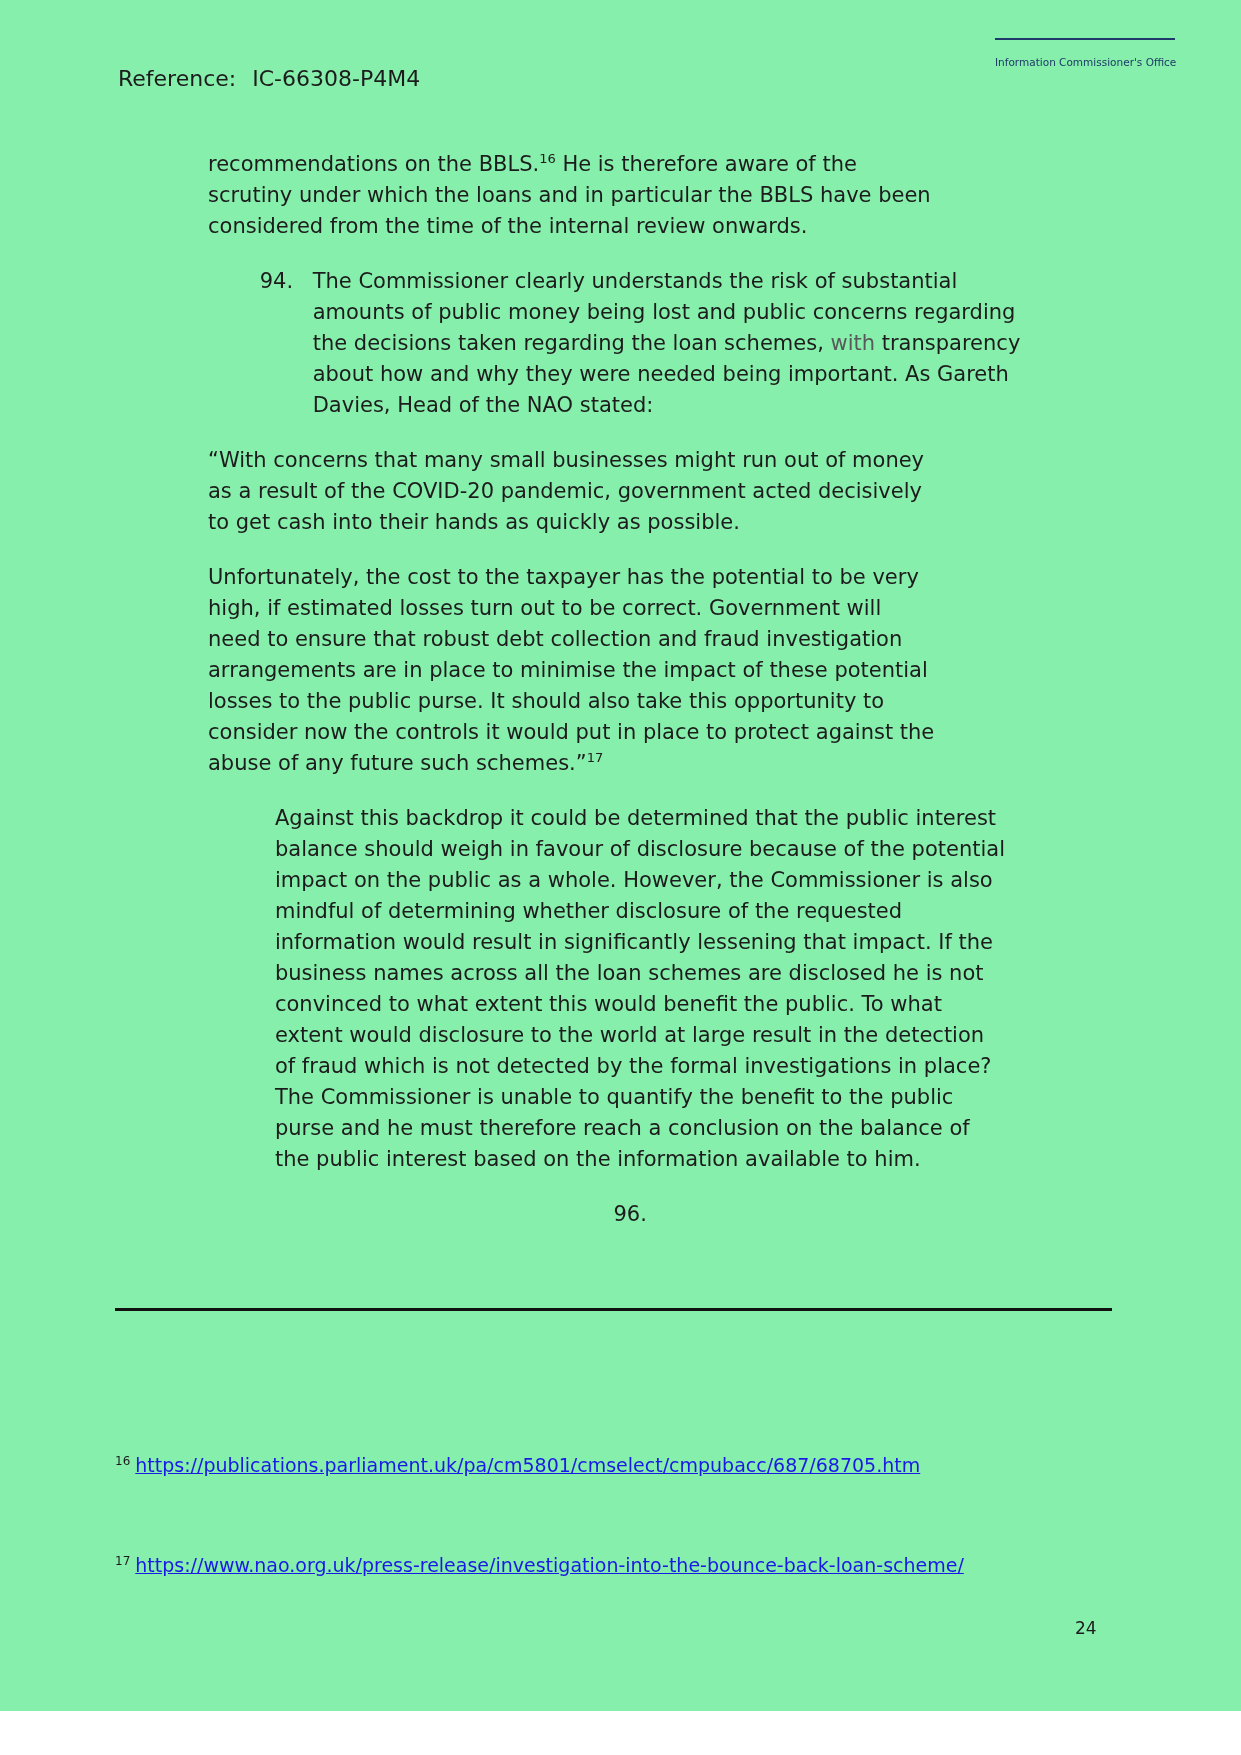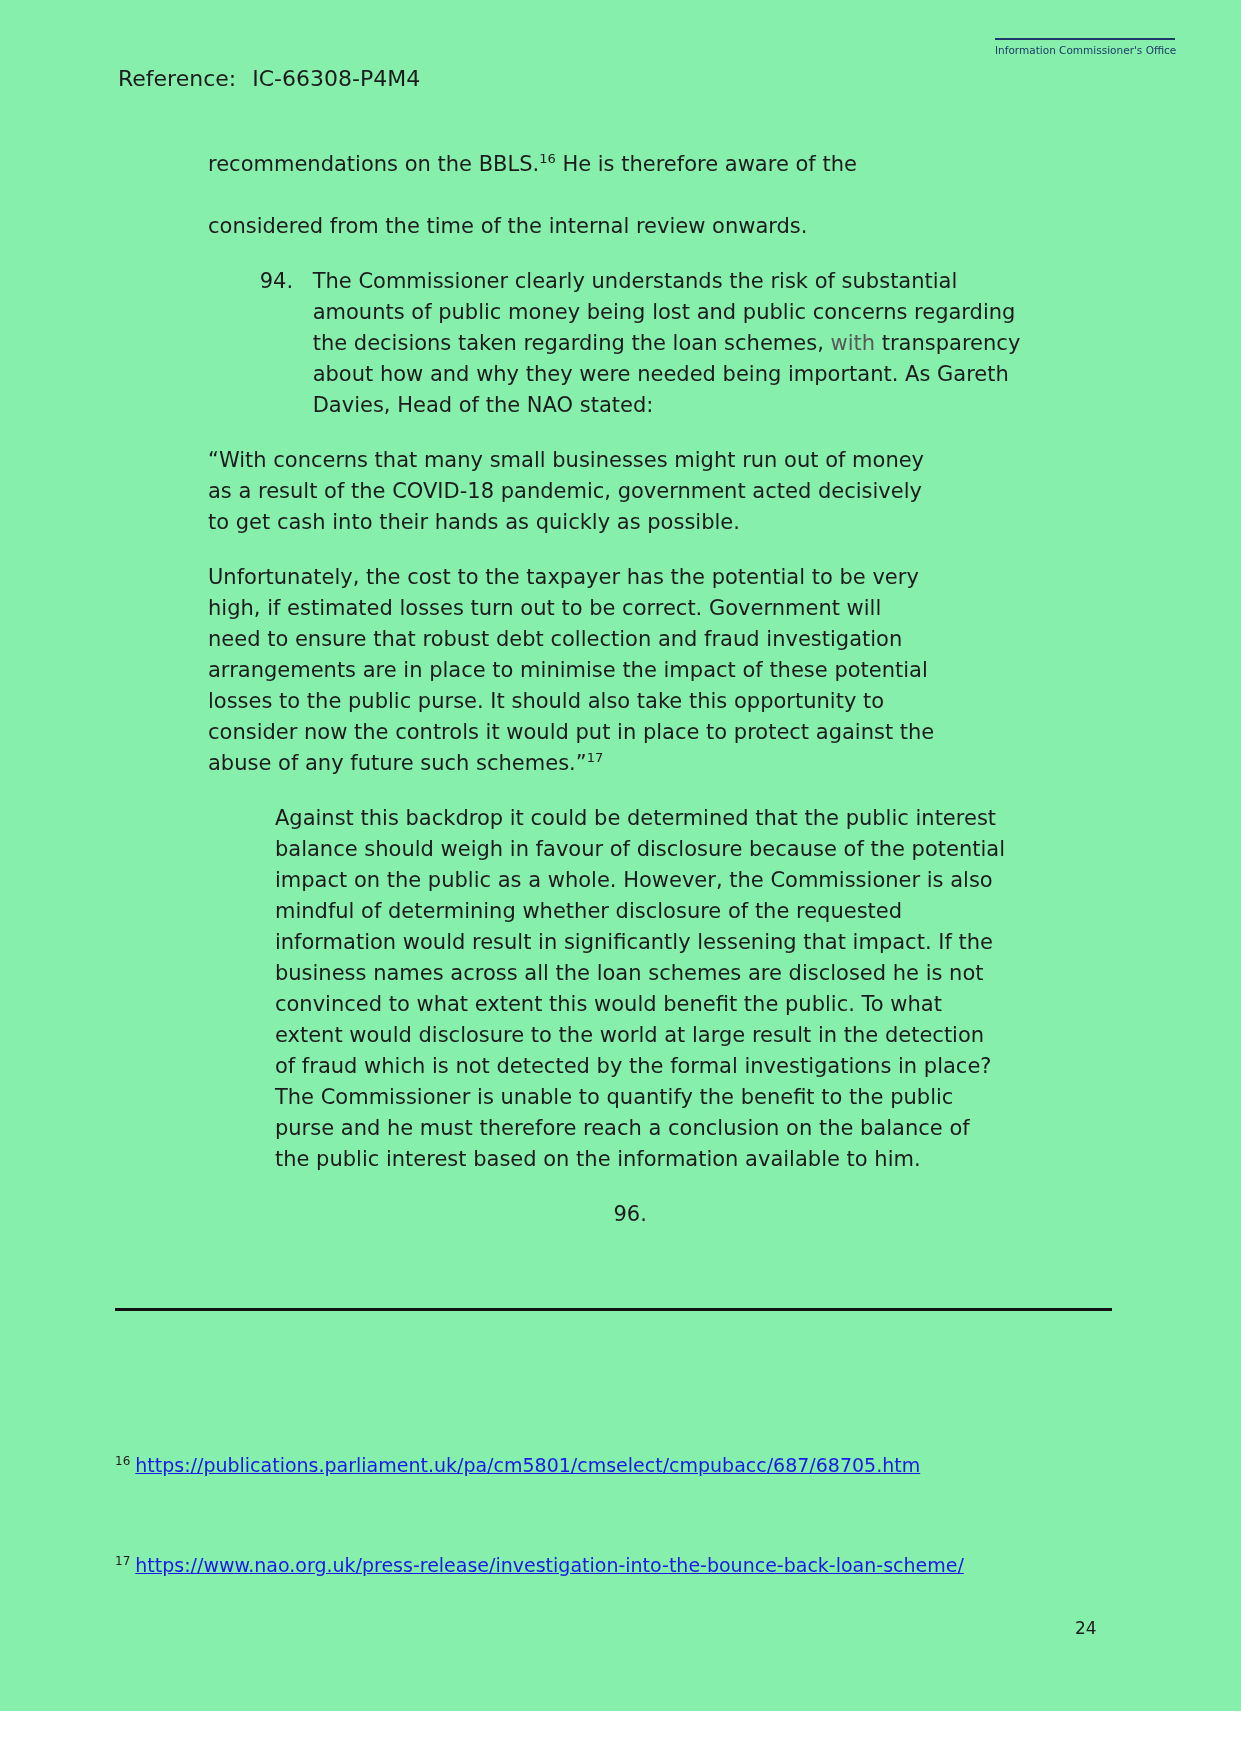--- a/index.html
+++ b/index.html
@@ -15,21 +15,21 @@
   .reference { position:absolute; top:66px; left:118px; font-size:22px; color:#1c1c1c; }
   .reference .ref-value { margin-left:16px; }
 
   
   .logo { position:absolute; top:34px; left:995px; width:180px; text-align:left; }
   .logo .wordmark {
     font-size:118px; font-weight:700; line-height:0.82;
     letter-spacing:-5px; color:var(--navy,#1e3a68);
     font-family:"DejaVu Sans","Liberation Sans",sans-serif;
   }
-  .logo .tagline-wrap { border-top:2px solid var(--navy,#1e3a68); margin-top:4px; padding-top:4px; }
+  .logo .tagline-wrap { border-top:2px solid var(--navy,#1e3a68); margin-top:4px; padding-top:16px; }
   .logo .tagline { font-size:10.5px; color:var(--navy,#1e3a68); white-space:nowrap; }
 
   
   .content { position:absolute; top:149px; left:115px; width:1010px; }
   .block { margin-bottom:24px; font-size:21px; line-height:31px; color:#1c1c1c; }
   .block.numbered { display:flex; margin-left:40px;justify-content:center; }
   .pnum { flex:0 0 53px; width:53px; }
   .block.plain { margin-left:93px; }
   sup { font-size:13px; line-height:0; }
   .grey { color:#595959; }
@@ -58,30 +58,30 @@
 
   <div class="logo">
     <div class="tagline-wrap">
       <div class="tagline">Information Commissioner's Office</div>
     </div>
   </div>
 
   <div class="content">
 
     <div class="block plain">
-      <span class="ptext"><span>recommendations on the BBLS.</span><sup>16</sup><span> He is therefore aware of the</span><br><br><span>considered from the time of the internal review onwards.</span></span>
+      <span class="ptext"><span>recommendations on the BBLS.</span><sup>16</sup><span> He is therefore aware of the</span><br><span>scrutiny under which the loans and in particular the BBLS have been</span><br><span>considered from the time of the internal review onwards.</span></span>
     </div>
 
     <div class="block numbered">
       <span class="pnum">94.</span>
       <span class="ptext"><span>The Commissioner clearly understands the risk of substantial</span><br><span>amounts of public money being lost and public concerns regarding</span><br><span>the decisions taken regarding the loan schemes, </span><span class="grey">with</span><span> transparency</span><br><span>about how and why they were needed being important. As Gareth</span><br><span>Davies, Head of the NAO stated:</span></span>
     </div>
 
     <div class="block plain">
-      <span class="ptext"><span>“With concerns that many small businesses might run out of money</span><br><span>as a result of the COVID-18 pandemic, government acted decisively</span><br><span>to get cash into their hands as quickly as possible.</span></span>
+      <span class="ptext"><span>“With concerns that many small businesses might run out of money</span><br><span>as a result of the COVID-20 pandemic, government acted decisively</span><br><span>to get cash into their hands as quickly as possible.</span></span>
     </div>
 
     <div class="block plain">
       <span class="ptext"><span>Unfortunately, the cost to the taxpayer has the potential to be very</span><br><span>high, if estimated losses turn out to be correct. Government will</span><br><span>need to ensure that robust debt collection and fraud investigation</span><br><span>arrangements are in place to minimise the impact of these potential</span><br><span>losses to the public purse. It should also take this opportunity to</span><br><span>consider now the controls it would put in place to protect against the</span><br><span>abuse of any future such schemes.”</span><sup>17</sup></span>
     </div>
 
     <div class="block numbered">
       <span class="ptext"><span>Against this backdrop it could be determined that the public interest</span><br><span>balance should weigh in favour of disclosure because of the potential</span><br><span>impact on the public as a whole. However, the Commissioner is also</span><br><span>mindful of determining whether disclosure of the requested</span><br><span>information would result in significantly lessening that impact. If the</span><br><span>business names across all the loan schemes are disclosed he is not</span><br><span>convinced to what extent this would benefit the public. To what</span><br><span>extent would disclosure to the world at large result in the detection</span><br><span>of fraud which is not detected by the formal investigations in place?</span><br><span>The Commissioner is unable to quantify the benefit to the public</span><br><span>purse and he must therefore reach a conclusion on the balance of</span><br><span>the public interest based on the information available to him.</span></span>
     </div>
 

